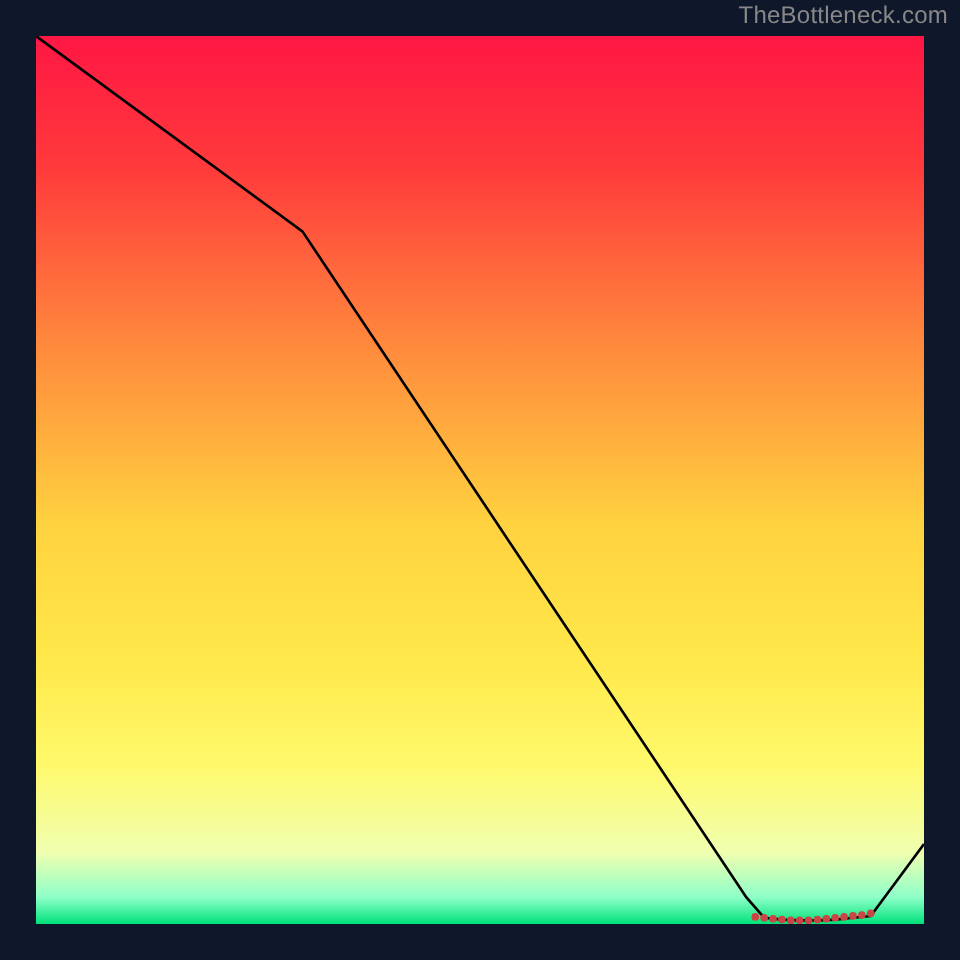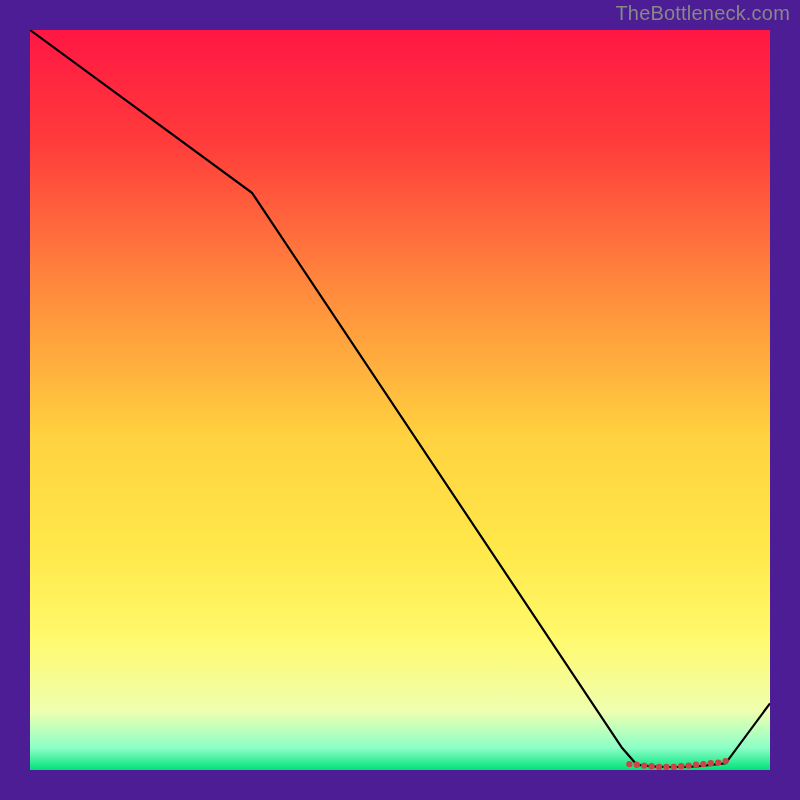--- a/index.html
+++ b/index.html
@@ -8,21 +8,21 @@
     width: 800px;
     height: 800px;
     background: #000;
     overflow: hidden;
     font-family: Arial, Helvetica, sans-serif;
   }
   .wrap {
     position: relative;
     width: 800px;
     height: 800px;
-    background: #4c1d95;
+    background: #0f172a;
   }
   .watermark {
     position: absolute;
     top: 2px;
     right: 10px;
     color: #888;
     font-size: 20px;
     font-weight: 500;
     letter-spacing: 0.2px;
   }

